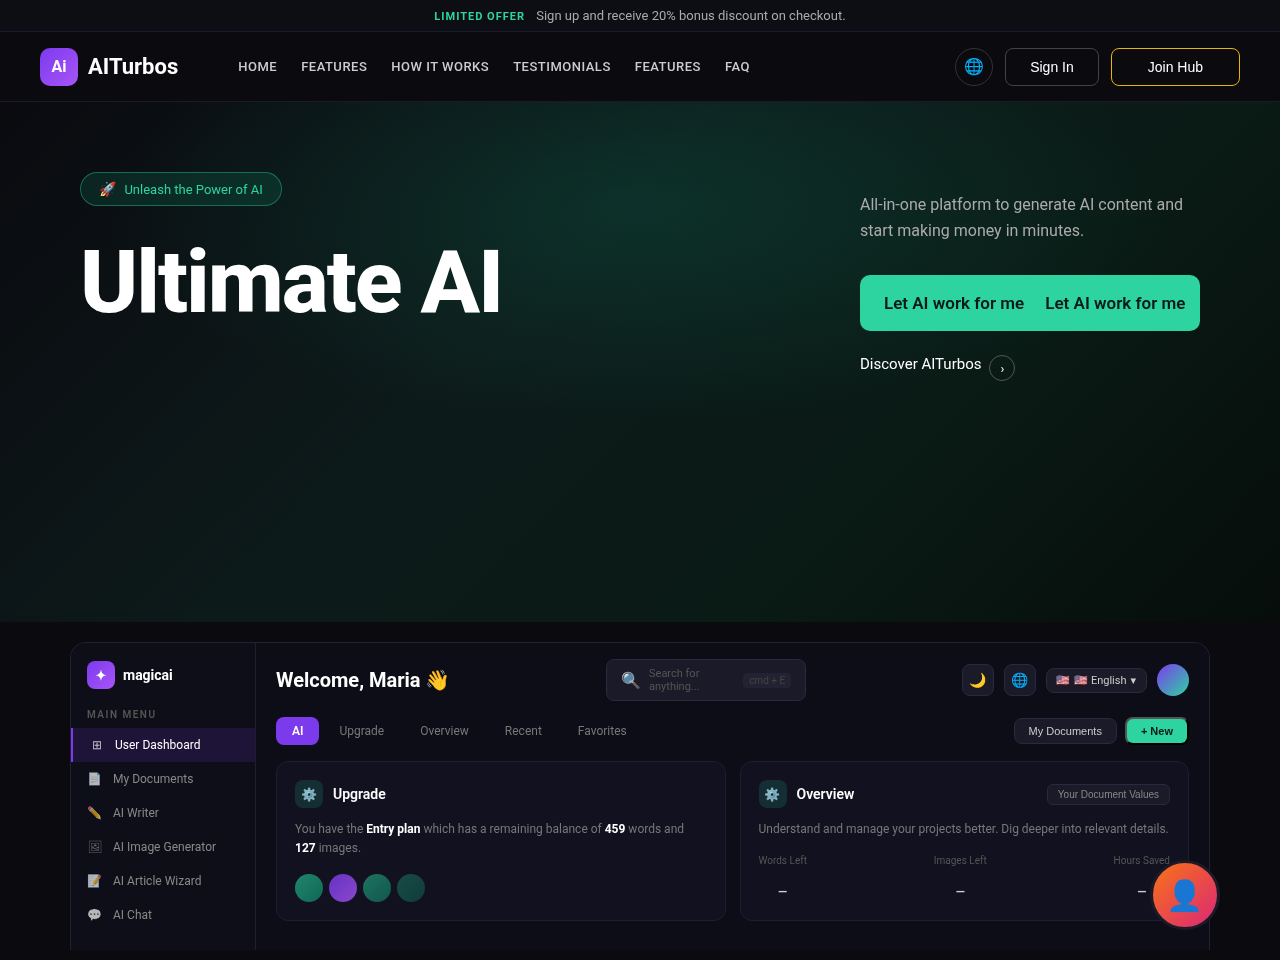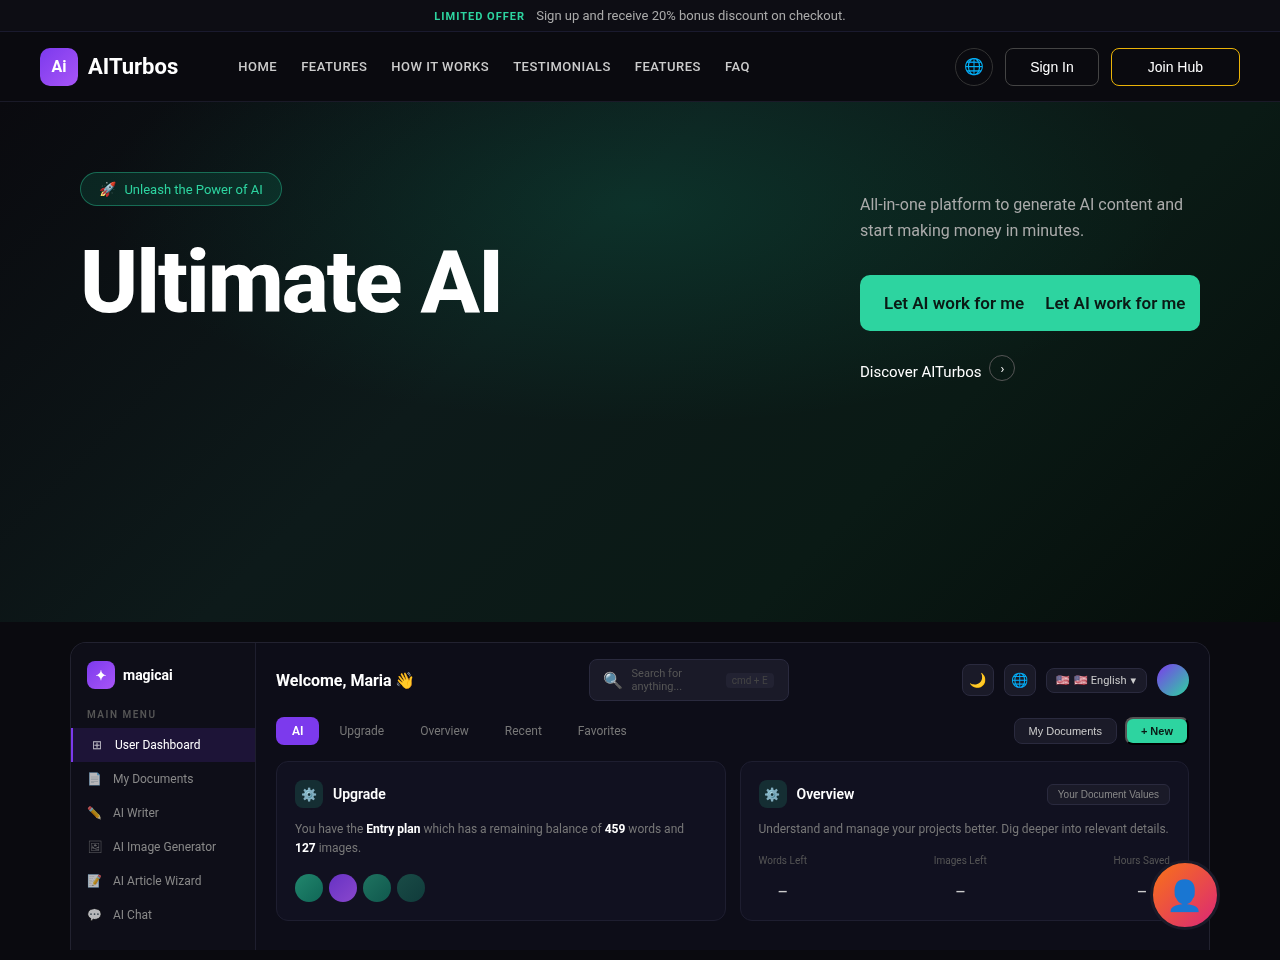--- a/index.html
+++ b/index.html
@@ -191,21 +191,21 @@
       color: #0a1a15;
       display: inline-block;
       animation: marquee 6s linear infinite;
     }
     @keyframes marquee {
       0% { transform: translateX(0); }
       100% { transform: translateX(-50%); }
     }
     .discover-link {
       display: flex;
-      align-items: flex-end;
+      align-items: flex-start;
       gap: 8px;
       font-size: 15px;
       color: #fff;
       text-decoration: none;
       cursor: pointer;
       margin-top: 24px;
     }
     .discover-link .arrow {
       width: 26px;
       height: 26px;
@@ -295,21 +295,21 @@
       background: #0d0d18;
       padding: 16px 20px;
     }
     .dash-header {
       display: flex;
       align-items: center;
       justify-content: space-between;
       margin-bottom: 16px;
     }
     .dash-welcome {
-      font-size: 16px;
+      font-size: 20px;
       font-weight: 700;
       color: #fff;
     }
     .dash-search {
       display: flex;
       align-items: center;
       gap: 8px;
       background: #1a1a28;
       border: 1px solid #2a2a3e;
       border-radius: 8px;

